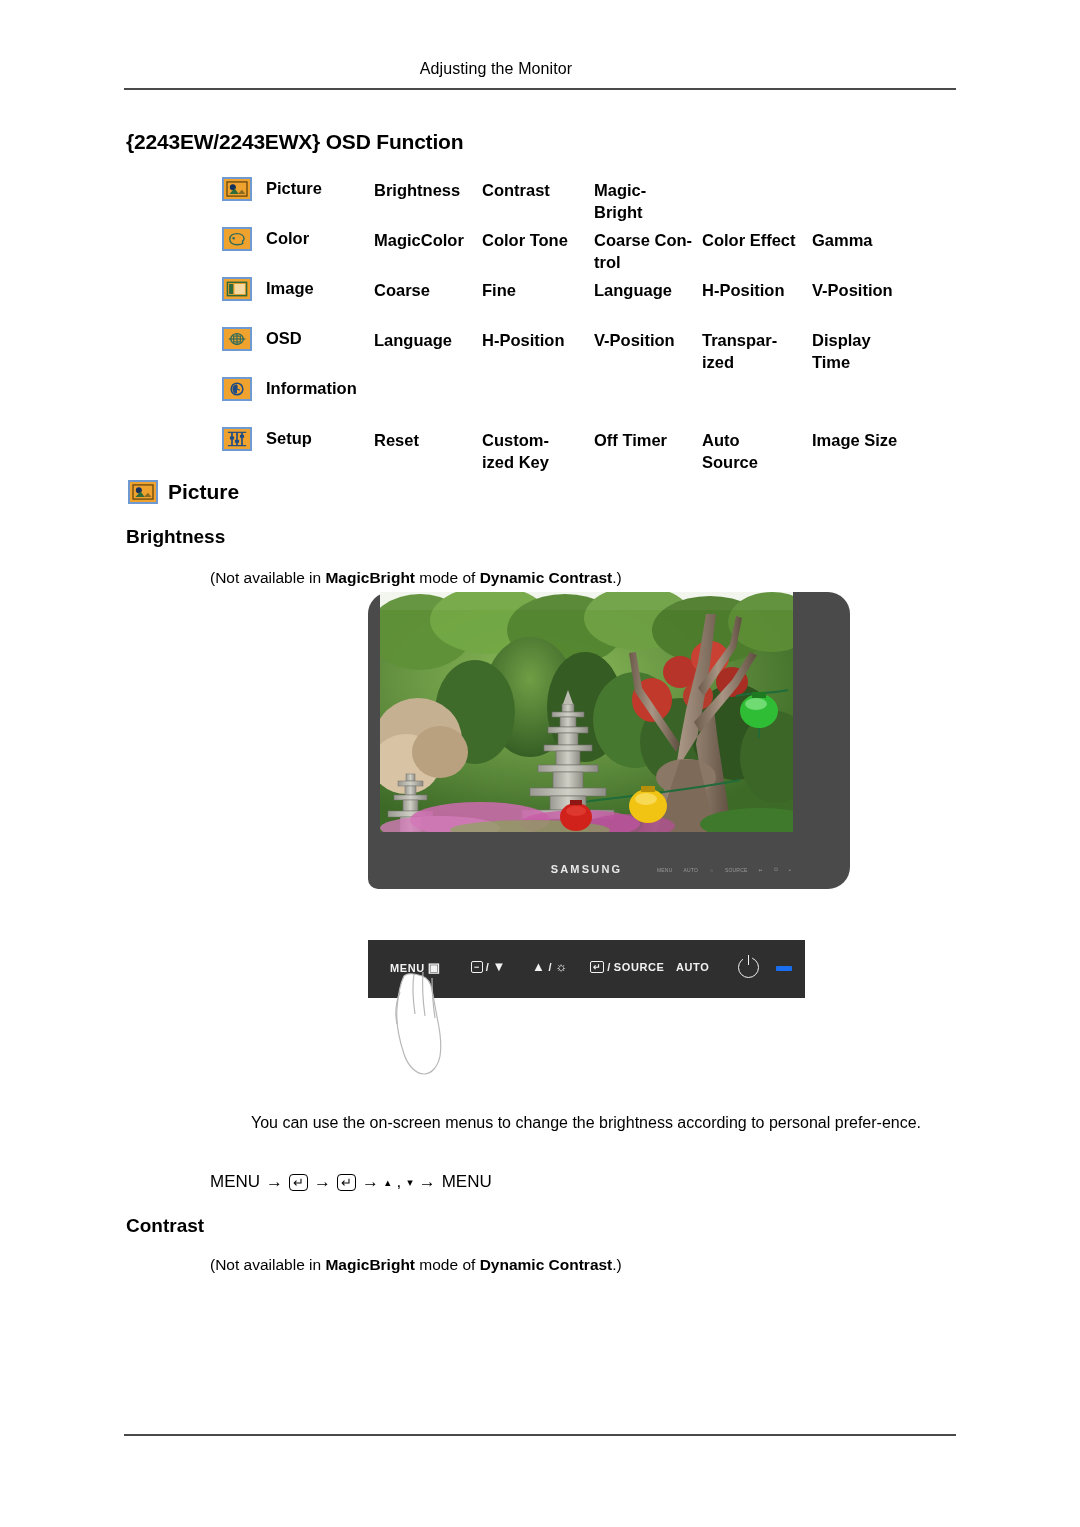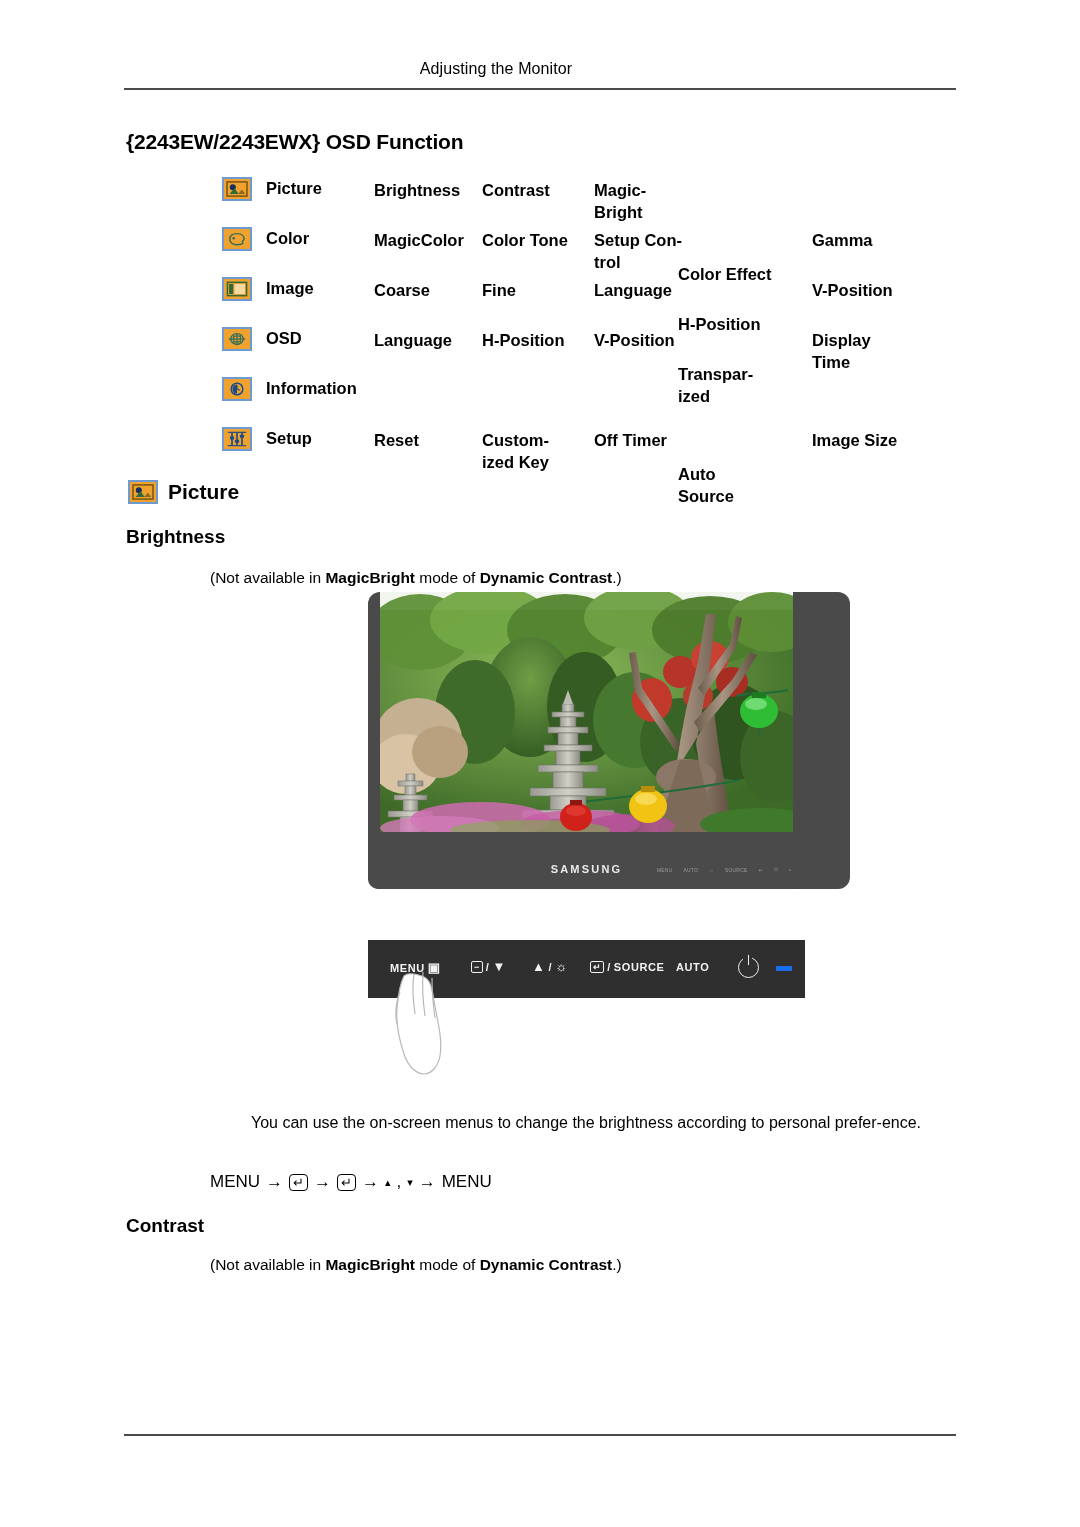--- a/index.html
+++ b/index.html
@@ -82,21 +82,21 @@
   .osd-cell {
     position: absolute;
     top: 3px;
     font-size: 16.5px;
     font-weight: bold;
     line-height: 22px;
   }
   .c1 { left: 152px; width: 104px; }
   .c2 { left: 260px; width: 110px; }
   .c3 { left: 372px; width: 102px; }
-  .c4 { left: 456px; width: 98px; margin-top: 34px; }
+  .c4 { left: 480px; width: 98px; }
   .c5 { left: 590px; width: 130px; }
 
   
   .osd-icon {
     width: 30px;
     height: 24px;
     box-sizing: border-box;
     border: 2px solid #6f9ad1;
     background: #f0a22e;
     position: relative;
@@ -137,21 +137,21 @@
   }
   .note-line-1 b, .note-line-2 b { font-weight: bold; }
 
   
   .monitor {
     position: absolute;
     left: 368px; top: 592px;
     width: 482px;
     height: 297px;
     background: #4a4a4a;
-    border-radius: 12px;
+    border-radius: 22px;
     box-sizing: border-box;
     padding: 0 12px 0 12px;
   }
   .monitor-screen {
     width: 413px;
     height: 240px;
     overflow: hidden;
     position: relative;
     background: #3d6a27;
   }
@@ -337,21 +337,21 @@
         <span class="osd-icon">
           <svg viewBox="0 0 30 24">
               <path d="M15 5.5c5.5 0 8.5 3 8.5 6.3 0 2.2-2 2.1-2 3.4 0 1.2 1.1 1.3.3 2.2-.9 1-3.2 1.4-6.8 1.4-5.2 0-8.6-2.6-8.6-6.6S9.5 5.5 15 5.5z" fill="none" stroke="#2f6b5a" stroke-width="1.7"></path>
               <circle cx="11" cy="11" r="1.5" fill="#2f6b5a"></circle>
             </svg>
         </span>
       </div>
       <div class="name-cell">Color</div>
       <div class="osd-cell c1">MagicColor</div>
       <div class="osd-cell c2">Color Tone</div>
-      <div class="osd-cell c3" style="white-space:pre-line;">Setup  Con-
+      <div class="osd-cell c3" style="white-space:pre-line;">Coarse  Con-
 trol</div>
       <div class="osd-cell c4">Color Effect</div>
       <div class="osd-cell c5">Gamma</div>
     </div>
 
     <div class="osd-row">
       <div class="icon-cell">
         <span class="osd-icon">
           <svg viewBox="0 0 30 24">
               <rect x="3.5" y="4" width="23" height="16" fill="none" stroke="#2f6b3a" stroke-width="1.8"></rect>

